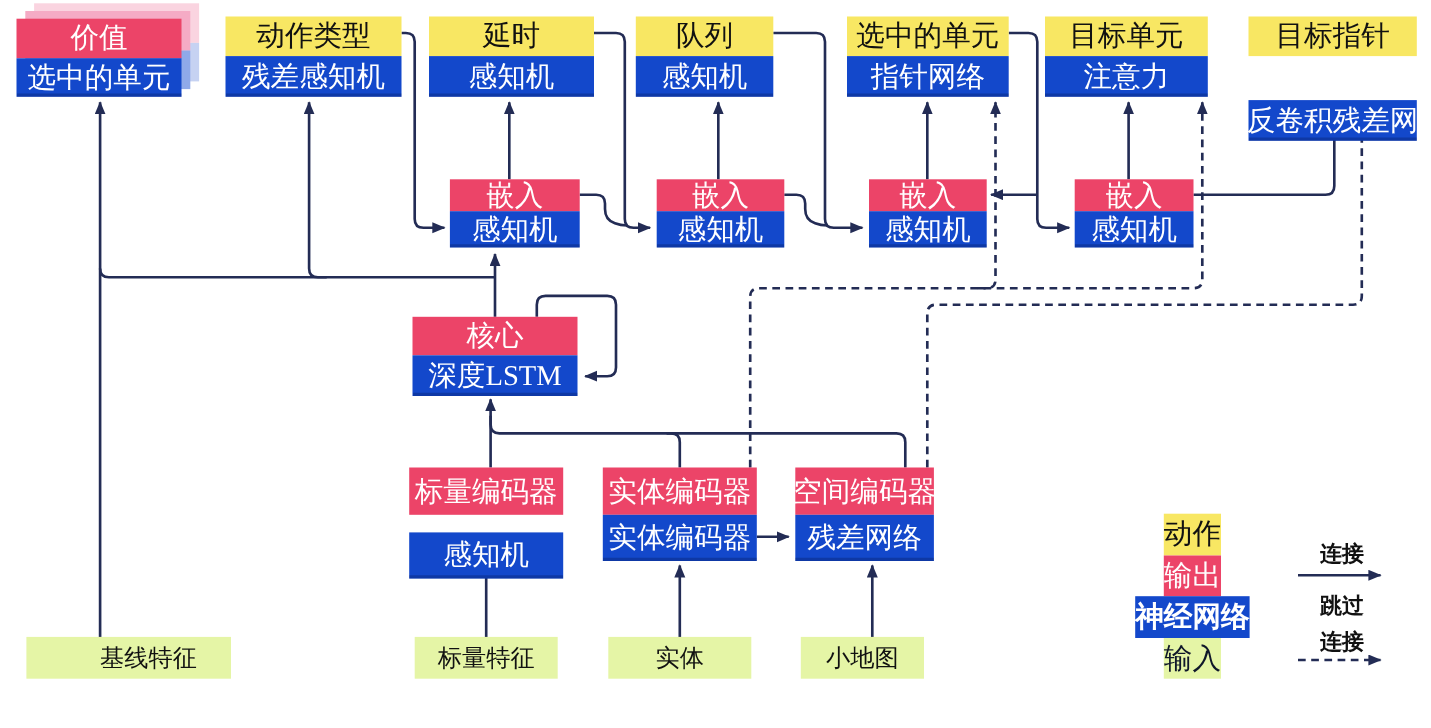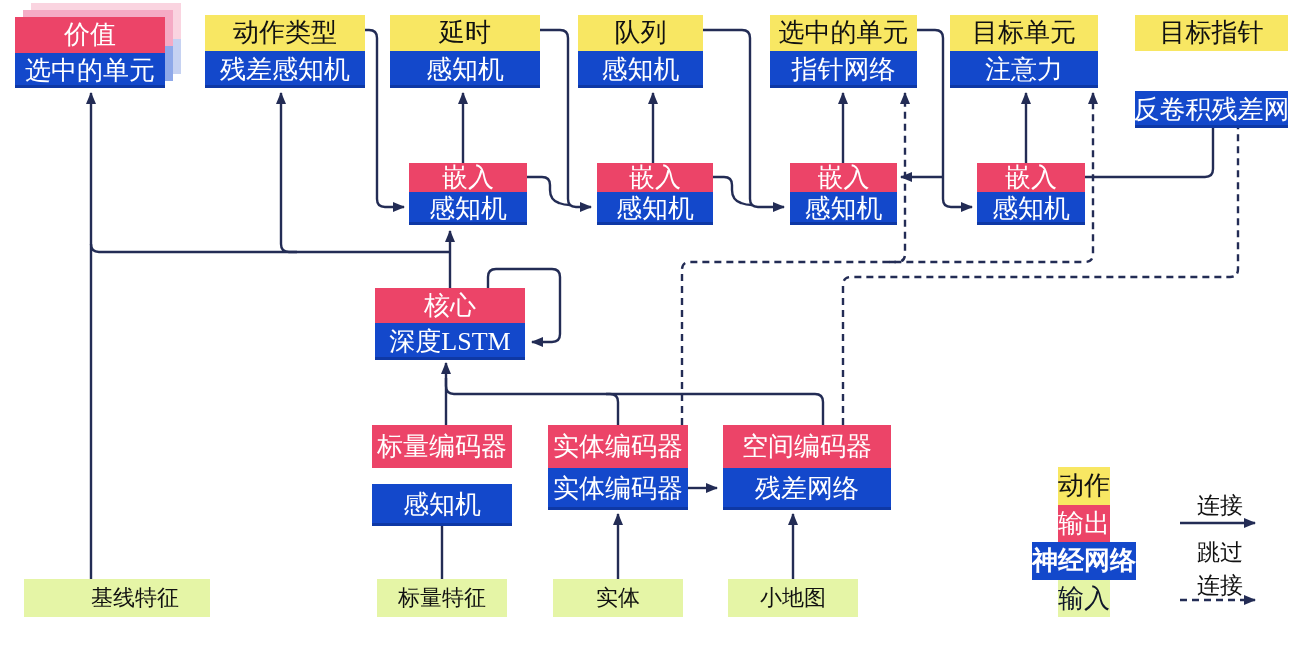--- a/index.html
+++ b/index.html
@@ -23,21 +23,21 @@
   .net{background:var(--c-network); color:#fff; box-shadow:inset 0 -3px 0 rgba(0,0,30,.22);}
   .head .net{height:37px;}
   .embed .out{height:29px;} .embed .net{height:33px;}
   .corebox .out{height:35px;} .corebox .net{height:37px;}
   .enc .out{height:43px;} .enc .net{height:42px;}
   .input{background:var(--c-input); color:#111; height:38px; z-index:2;
          position:absolute; display:flex; align-items:center; justify-content:center;
          font-size:22px;}
   .echo{position:absolute; z-index:1;}
   .legend-label{position:absolute; z-index:2; width:84px; text-align:center;
-                font-size:23px; color:#111;}
+                font-size:20px; color:#111;font-weight:bold;}
 </style>
 </head>
 <body>
 
 <div id="stage">
 
   <svg id="wires" width="1301" height="662" viewBox="0 0 1301 662">
     <defs>
       <marker id="arr" markerUnits="userSpaceOnUse" markerWidth="14" markerHeight="12" refX="11" refY="5" orient="auto">
         <path d="M0,0 L12,5 L0,10 Z" fill="#232C55"></path>
@@ -136,29 +136,29 @@
   </div>
 
   <div class="node enc" style="left:372px; top:425px; width:140px;gap:16px;">
     <div class="row out">标量编码器</div>
     <div class="row net">感知机</div>
   </div>
   <div class="node enc" style="left:548px; top:425px; width:140px;">
     <div class="row out">实体编码器</div>
     <div class="row net">实体编码器</div>
   </div>
-  <div class="node enc" style="left:723px; top:425px; width:168px;">
+  <div class="node enc" style="left:723px; top:425px; width:126px;">
     <div class="row out">空间编码器</div>
     <div class="row net">残差网络</div>
   </div>
 
   <div class="input" style="left:24px; top:579px; width:150px;padding-left:36px;">基线特征</div>
   <div class="input" style="left:553px; top:579px; width:130px;">实体</div>
   <div class="input" style="left:377px; top:579px; width:130px;">标量特征</div>
-  <div class="input" style="left:728px; top:579px; width:130px;">小地图</div>
+  <div class="input" style="left:728px; top:579px; width:112px;">小地图</div>
 
   <div class="node" style="left:1010px; top:467px; width:148px;align-items:center;">
     <div class="row act" style="height:38px;">动作</div>
     <div class="row out" style="height:37px;">输出</div>
     <div class="row net" style="height:38px; box-shadow:none;font-weight:bold;">神经网络</div>
     <div class="row" style="height:37px; background:var(--c-input); color:#0f172a;">输入</div>
   </div>
   <div class="legend-label" style="left:1178px; top:490px;">连接</div>
   <div class="legend-label" style="left:1178px; top:537px;">跳过</div>
   <div class="legend-label" style="left:1178px; top:570px;">连接</div>

